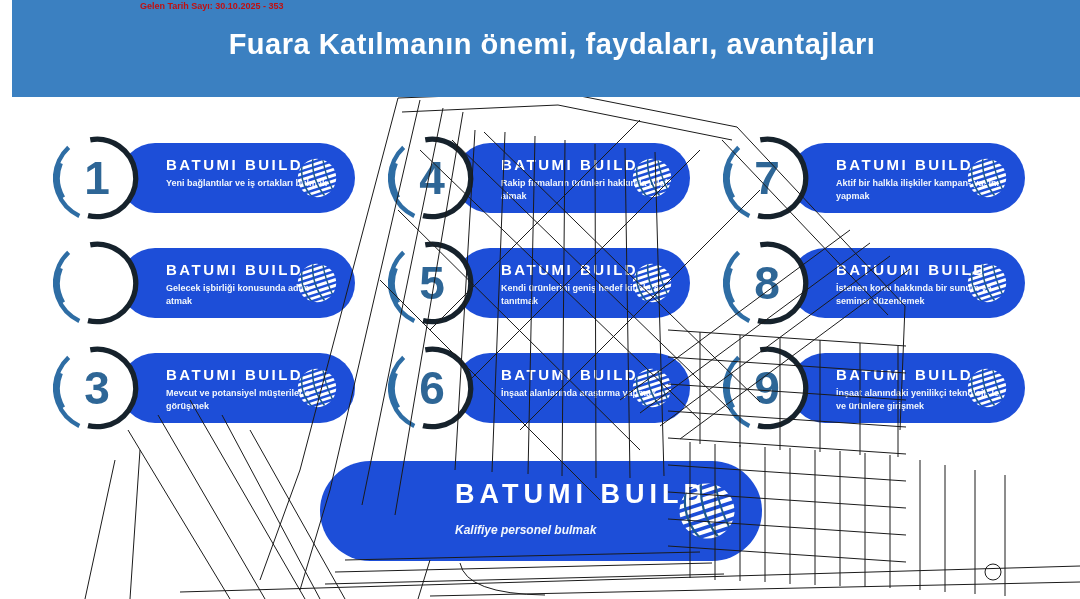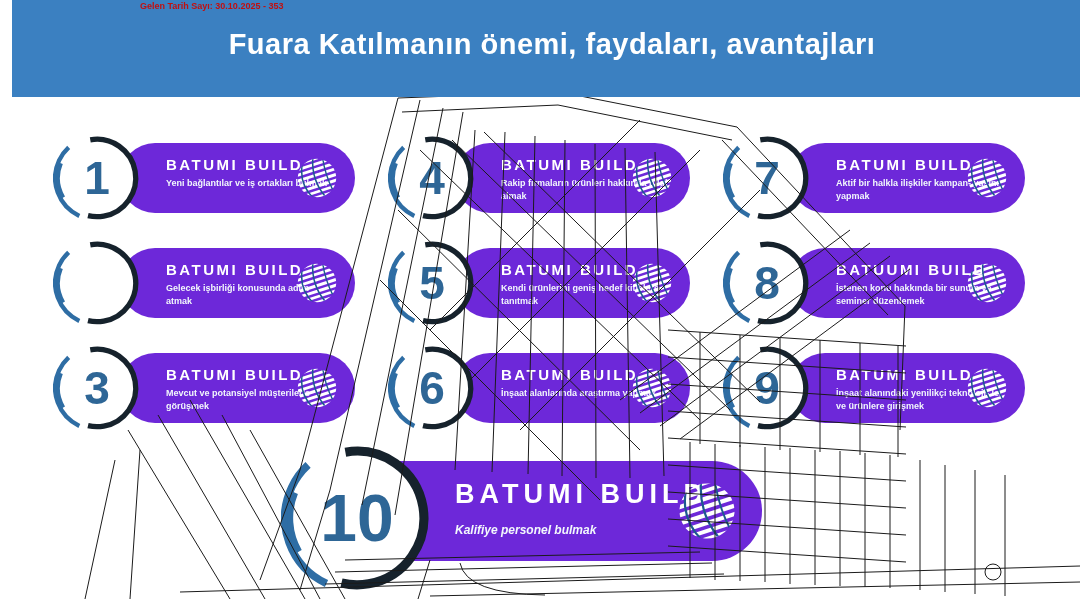--- a/index.html
+++ b/index.html
@@ -16,21 +16,21 @@
     position:absolute;left:0;right:0;top:28px;text-align:center;
     color:#ffffff;font-size:29px;font-weight:bold;letter-spacing:.5px;
   }
   .meta-note{
     position:absolute;left:128px;top:1px;
     color:#c01010;font-size:9px;font-weight:bold;white-space:nowrap;
   }
   
   .pill{
     position:absolute;height:70px;width:235px;border-radius:35px;
-    background:#6d28d9;z-index:2;
+    background:#1d4ed8;z-index:2;
   }
   .pill .txt{position:absolute;left:46px;top:13px;width:172px;color:#fff;}
   .pill .ttl{font-size:15px;font-weight:bold;letter-spacing:2.5px;white-space:nowrap;}
   .pill .dsc{margin-top:4px;font-size:9px;font-weight:bold;line-height:1.45;color:#f2f7fc;width:168px;}
   .globe{position:absolute;right:15px;top:50%;transform:translateY(-50%);width:46px;height:46px;}
   
   .pill.big{left:320px;top:461px;width:442px;height:100px;border-radius:50px;}
   .pill.big .txt{left:135px;top:18px;width:270px;}
   .pill.big .ttl{font-size:27px;letter-spacing:5px;}
   .pill.big .dsc{margin-top:12px;font-size:12px;width:230px;font-style:italic;}
@@ -234,26 +234,20 @@
 
   <div class="pill big">
     <div class="txt">
         <div class="ttl">BATUMI BUILD</div>
     <div class="dsc">Kalifiye personel bulmak</div>
       </div>
     <svg class="globe" viewBox="0 0 48 48">
         <use href="#globe-sym"></use>
       </svg>
   </div>
-  <div class="numwrap big">
-    <svg viewBox="0 0 100 100">
-        <use href="#ring-sym"></use>
-      </svg>
-    <span class="num">10</span>
-  </div>
 
   <svg class="wireframe" viewBox="0 0 1080 599">
 
     <line x1="398" y1="98" x2="560" y2="92"></line>
       <line x1="560" y1="92" x2="737" y2="127"></line>
     <line x1="402" y1="112" x2="558" y2="105"></line>
       <line x1="558" y1="105" x2="732" y2="140"></line>
     <line x1="737" y1="127" x2="905" y2="306"></line>
       <line x1="722" y1="140" x2="888" y2="315"></line>
     <line x1="905" y1="306" x2="900" y2="430"></line>

